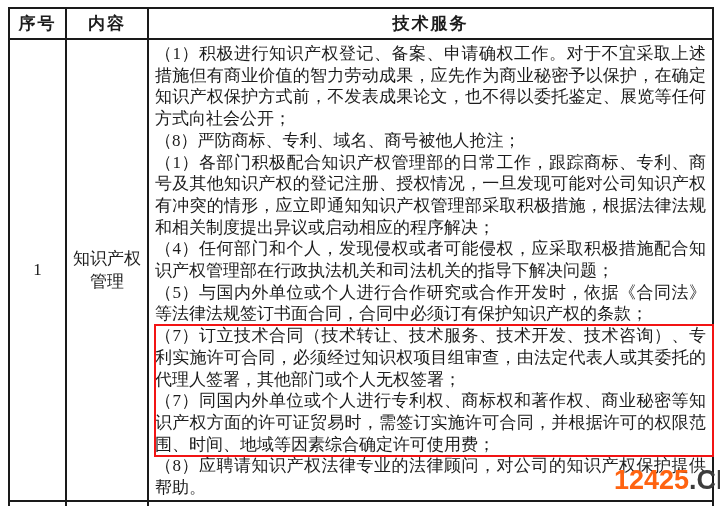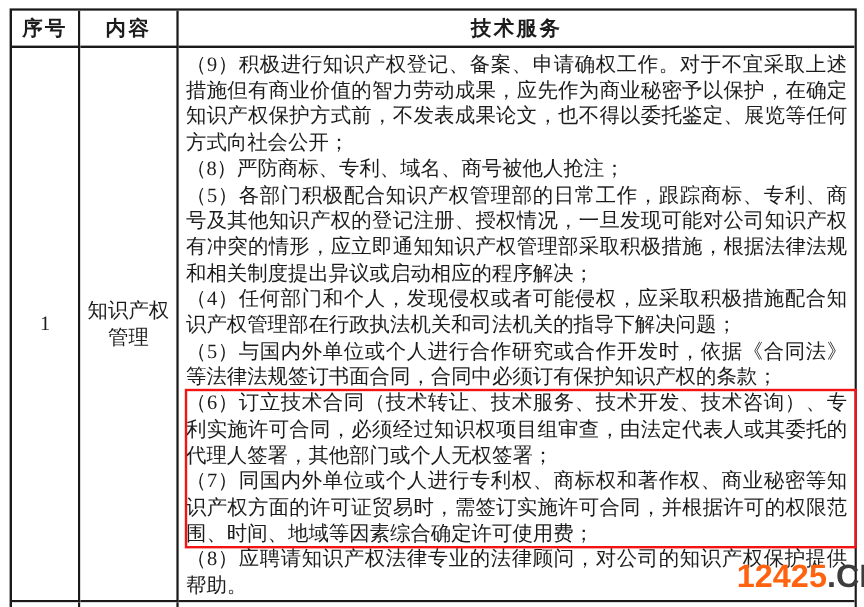--- a/index.html
+++ b/index.html
@@ -84,26 +84,26 @@
       <span>技术服务</span>
     </div>
 
     <div class="cell ccell b-r b-b">
       <span>1</span>
     </div>
     <div class="cell ccell content-cell b-r b-b">
       <span>知识产权管理</span>
     </div>
     <div class="cell main-cell b-b">
-      <p>（9）积极进行知识产权登记、备案、申请确权工作。对于不宜采取上述措施但有商业价值的智力劳动成果，应先作为商业秘密予以保护，在确定知识产权保护方式前，不发表成果论文，也不得以委托鉴定、展览等任何方式向社会公开；</p>
+      <p>（1）积极进行知识产权登记、备案、申请确权工作。对于不宜采取上述措施但有商业价值的智力劳动成果，应先作为商业秘密予以保护，在确定知识产权保护方式前，不发表成果论文，也不得以委托鉴定、展览等任何方式向社会公开；</p>
       <p>（8）严防商标、专利、域名、商号被他人抢注；</p>
-      <p>（5）各部门积极配合知识产权管理部的日常工作，跟踪商标、专利、商号及其他知识产权的登记注册、授权情况，一旦发现可能对公司知识产权有冲突的情形，应立即通知知识产权管理部采取积极措施，根据法律法规和相关制度提出异议或启动相应的程序解决；</p>
+      <p>（1）各部门积极配合知识产权管理部的日常工作，跟踪商标、专利、商号及其他知识产权的登记注册、授权情况，一旦发现可能对公司知识产权有冲突的情形，应立即通知知识产权管理部采取积极措施，根据法律法规和相关制度提出异议或启动相应的程序解决；</p>
       <p>（4）任何部门和个人，发现侵权或者可能侵权，应采取积极措施配合知识产权管理部在行政执法机关和司法机关的指导下解决问题；</p>
       <p>（5）与国内外单位或个人进行合作研究或合作开发时，依据《合同法》等法律法规签订书面合同，合同中必须订有保护知识产权的条款；</p>
-      <p>（6）订立技术合同（技术转让、技术服务、技术开发、技术咨询）、专利实施许可合同，必须经过知识权项目组审查，由法定代表人或其委托的代理人签署，其他部门或个人无权签署；</p>
+      <p>（7）订立技术合同（技术转让、技术服务、技术开发、技术咨询）、专利实施许可合同，必须经过知识权项目组审查，由法定代表人或其委托的代理人签署，其他部门或个人无权签署；</p>
       <p>（7）同国内外单位或个人进行专利权、商标权和著作权、商业秘密等知识产权方面的许可证贸易时，需签订实施许可合同，并根据许可的权限范围、时间、地域等因素综合确定许可使用费；</p>
       <p>（8）应聘请知识产权法律专业的法律顾问，对公司的知识产权保护提供帮助。</p>
     </div>
 
     <div class="cell b-r"></div>
     <div class="cell b-r"></div>
     <div class="cell"></div>
 
   </div>
 

